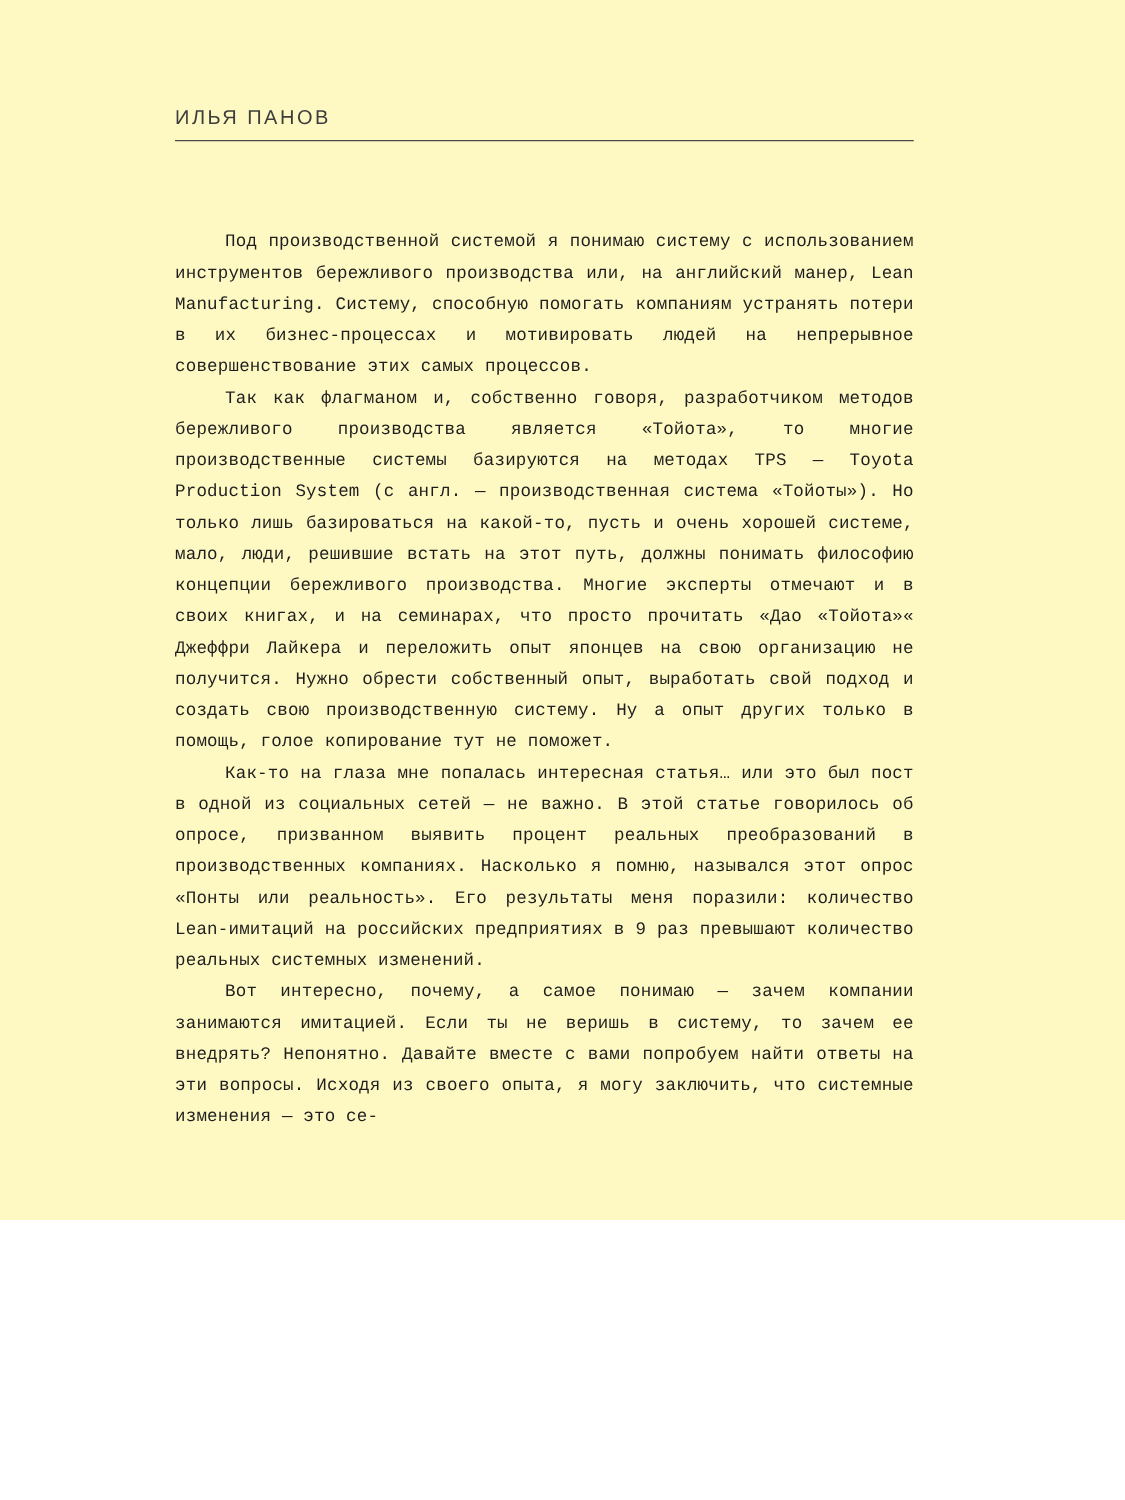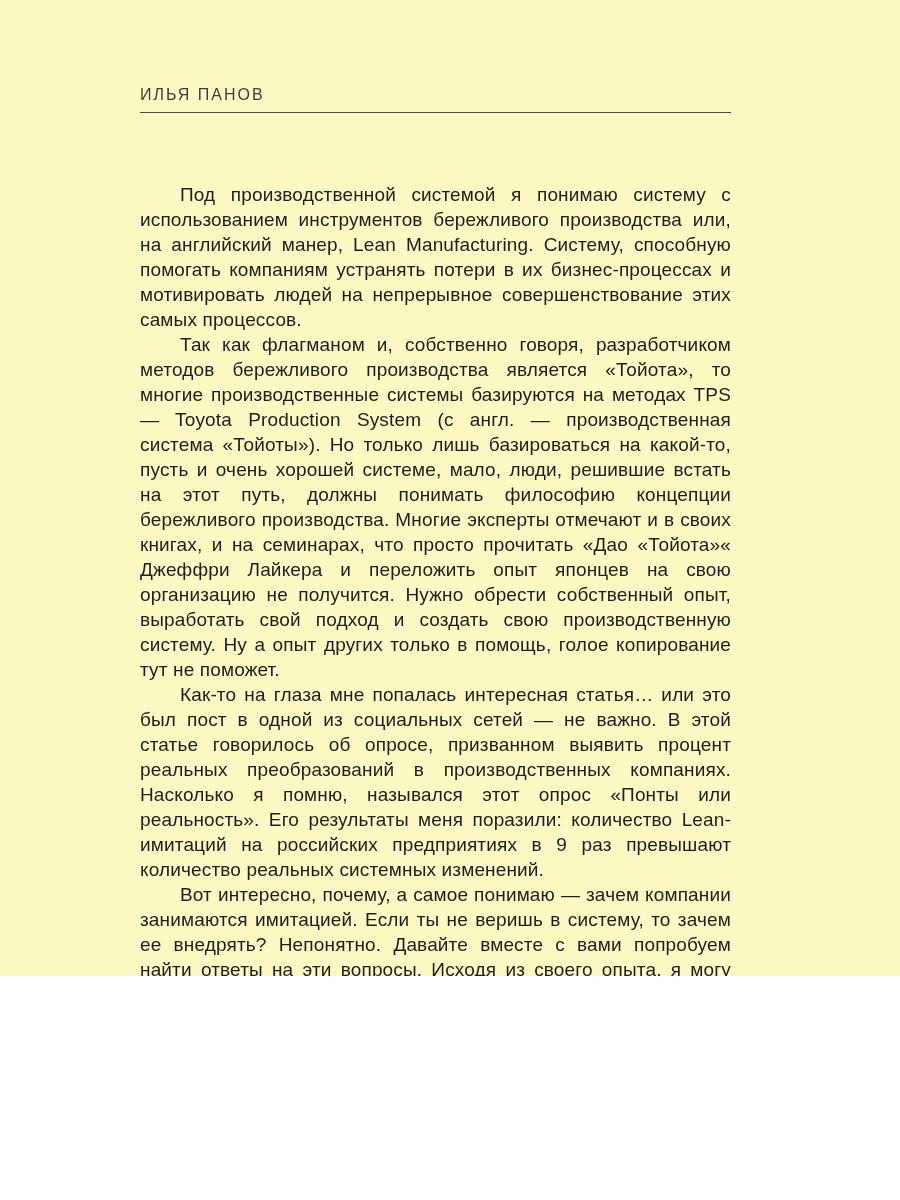--- a/index.html
+++ b/index.html
@@ -35,25 +35,26 @@
   }
   .body-text {
     position: absolute;
     left: 140px;
     top: 182px;
     width: 591px;
     color: #1e1e1e;
   }
   .body-text p {
     margin: 0;
-    font-size: 19px;
+    font-size: 14px;
     line-height: 25px;
     text-align: justify;
     text-indent: 40px;
     letter-spacing: 0.15px;
+    font-family: Liberation Mono, monospace;
   }
   .page-number {
     position: absolute;
     left: 140px;
     top: 1092px;
     font-size: 19px;
     color: #1e1e1e;
   }
 </style>
 </head>

